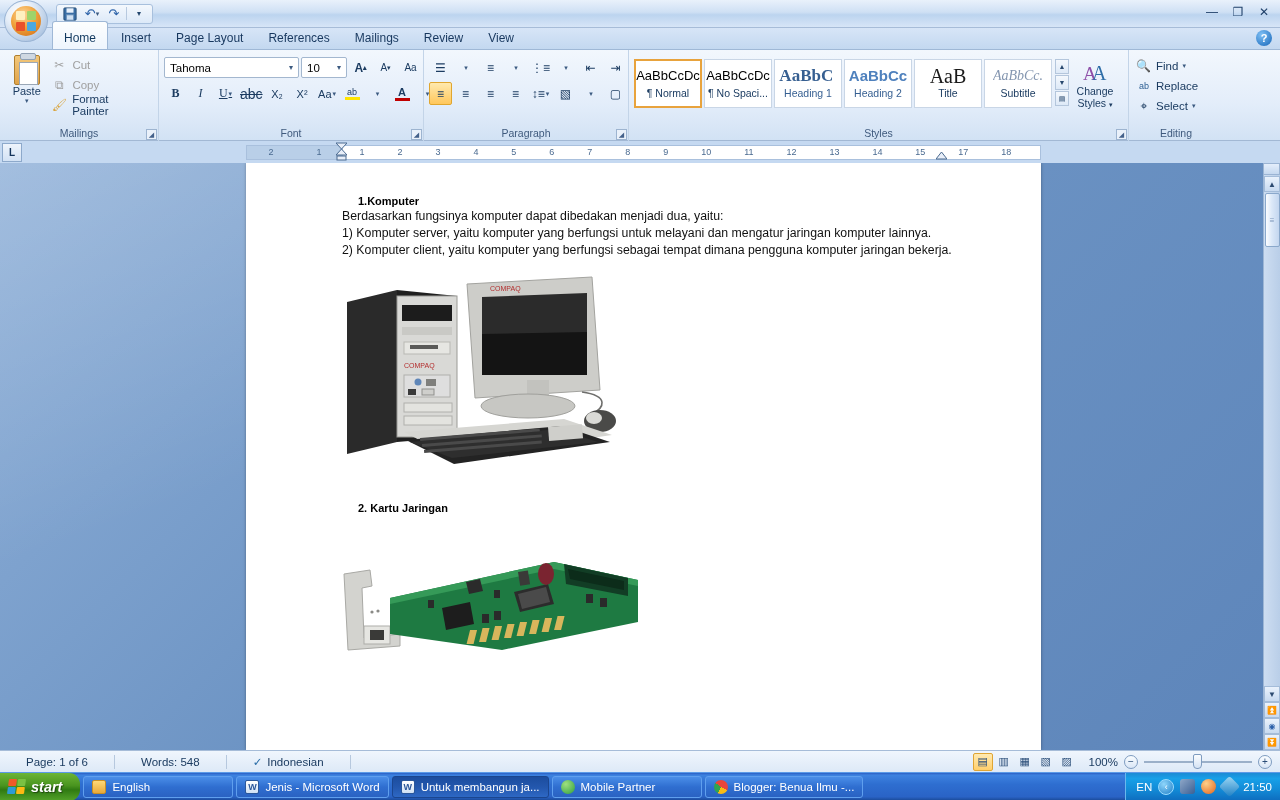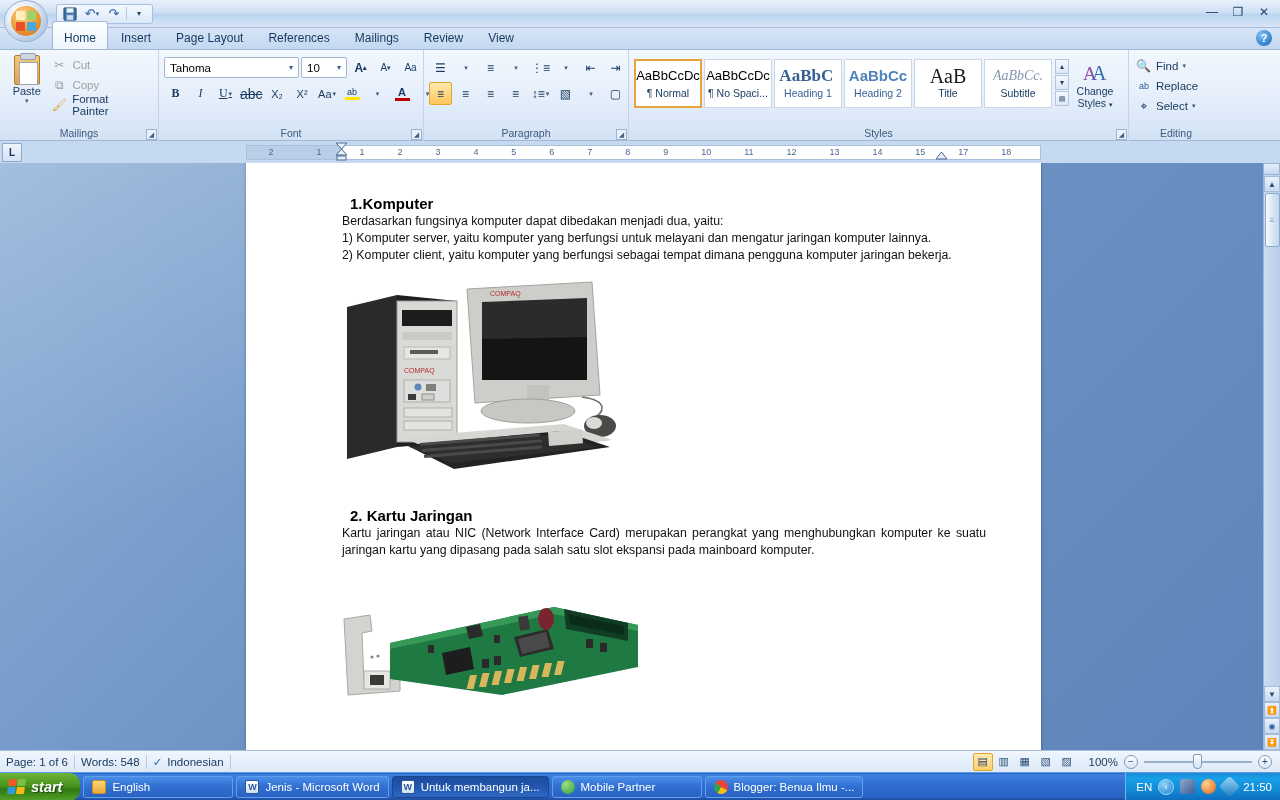--- a/index.html
+++ b/index.html
@@ -195,21 +195,21 @@
   #doc-area::after {
     content:""; position:absolute; left:0; top:0; width:250px; height:100%;
     background: linear-gradient(160deg, rgba(255,255,255,.18), rgba(255,255,255,0) 60%);
     pointer-events:none;
   }
   #page {
     position: absolute; left: 246px; top: 0; width: 795px; bottom: 0;
     background: #fff; box-shadow: 0 0 3px rgba(0,0,0,.35);
   }
   #page-content { padding: 24px 55px 0 96px; }
-  .p-head { font-size: 15px; font-weight: bold; color: #000; margin: 0 0 1px 8px; }
+  .p-head { font-size: 11px; font-weight: bold; color: #000; margin: 0 0 1px 16px; }
   .p-text {
     font-size: 12.3px; color: #111; margin: 0; line-height: 16.8px;
     text-align: justify;
   }
   .cursor-line { height: 8px; }
   .fig { margin: 14px 0 10px 0; }
 
   
   #vscroll {
     position: absolute; right: 0; top: 0; bottom: 0; width: 17px;
@@ -232,21 +232,21 @@
     background: linear-gradient(180deg,#e4eefb,#c5d8ef); border: 1px solid #9bb4d3;
   }
   .sb-spacer { flex: 1; }
 
   
   #statusbar {
     height: 22px; background: linear-gradient(180deg,#f0f6fd,#dde9f7);
     border-top: 1px solid #a6bcd8; display: flex; align-items: center;
     font-size: 11.5px; color: #1c3c61;
   }
-  .sb-item { padding: 0 6px; height: 22px; display: flex; align-items: center; gap: 5px; }
+  .sb-item { padding: 0 26px; height: 22px; display: flex; align-items: center; gap: 5px; }
   .sb-div { width: 1px; height: 14px; background: #b6c8de; }
   .view-btn {
     width: 20px; height: 18px; display: flex; align-items: center; justify-content: center;
     border: 1px solid transparent; border-radius: 2px; font-size: 11px; color: #2a4d78;
   }
   .view-btn.on { background: linear-gradient(180deg,#ffeab2,#ffcf6b); border-color: #dfa534; }
   #zoom-slider { display: flex; align-items: center; gap: 6px; padding: 0 8px; }
   .zs-track { width: 108px; height: 2px; background: #9bb0c9; position: relative; }
   .zs-thumb {
     position: absolute; left: 49px; top: -7px; width: 9px; height: 15px;
@@ -656,21 +656,20 @@
             <g fill="#4a4a4a">
               <rect x="78" y="166" width="120" height="3" transform="rotate(-4.6 78 166)"></rect>
               <rect x="80" y="172" width="120" height="3" transform="rotate(-4.6 80 172)"></rect>
               <rect x="82" y="178" width="118" height="3" transform="rotate(-4.6 82 178)"></rect>
             </g>
             <rect x="206" y="155" width="34" height="14" fill="#cfcfcb" transform="rotate(-4.6 206 155)"></rect>
           </svg>
         </div>
 
         <p class="p-head">2. Kartu Jaringan</p>
-        <p class="p-text">Kartu jaringan atau NIC (Network Interface Card) merupakan perangkat yang menghubungkan komputer ke suatu jaringan kartu yang dipasang pada salah satu slot ekspansi pada mainboard komputer.</p>
 
         <div class="fig nic-fig" style="margin-top:28px;">
           <svg width="300" height="115" viewBox="0 0 300 115">
 
             <polygon points="2,32 28,28 30,44 20,46 22,96 58,92 58,104 6,108" fill="#d3d3cf" stroke="#a9a9a5"></polygon>
             <rect x="22" y="84" width="26" height="18" fill="#e6e6e2" stroke="#adada9"></rect>
             <rect x="28" y="88" width="14" height="10" fill="#3a3a38"></rect>
             <circle cx="30" cy="70" r="1.6" fill="#8a8a86"></circle>
               <circle cx="36" cy="69" r="1.6" fill="#8a8a86"></circle>
 

